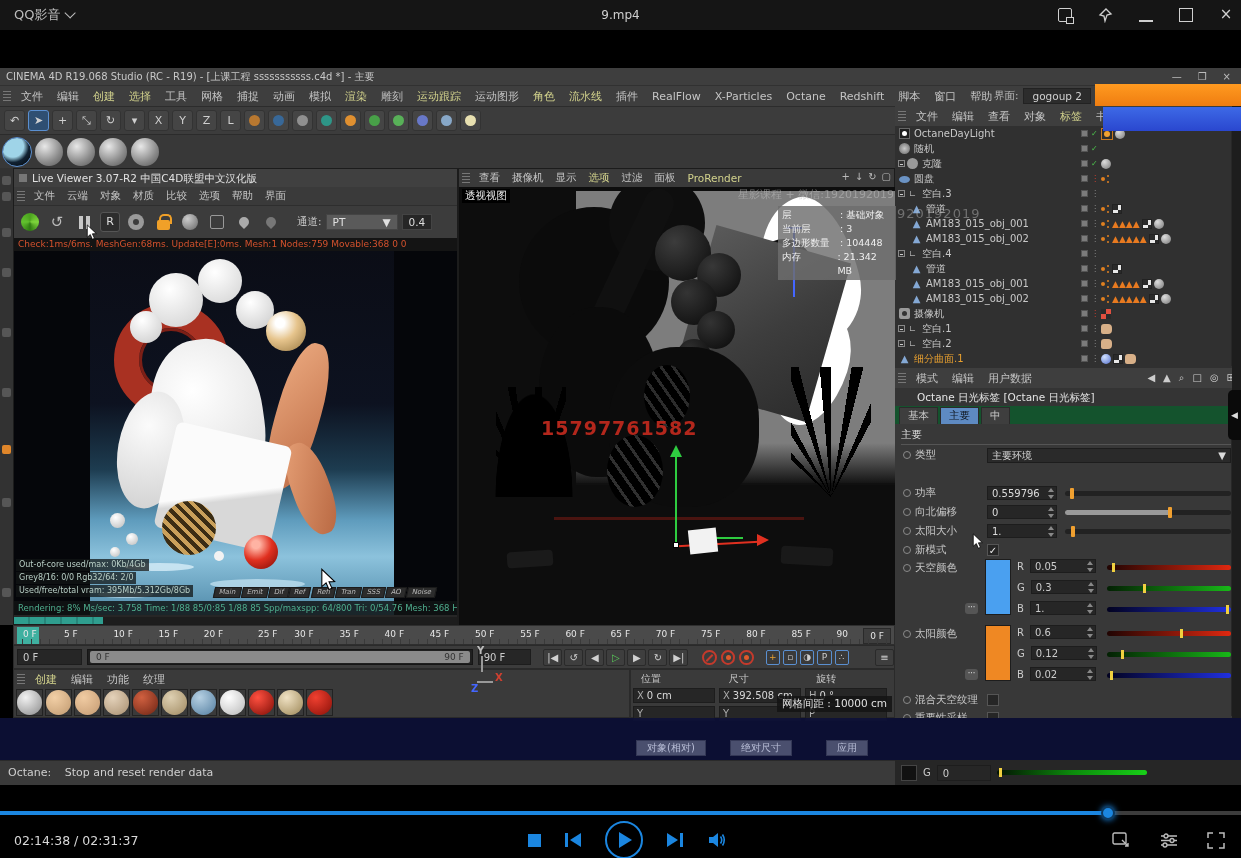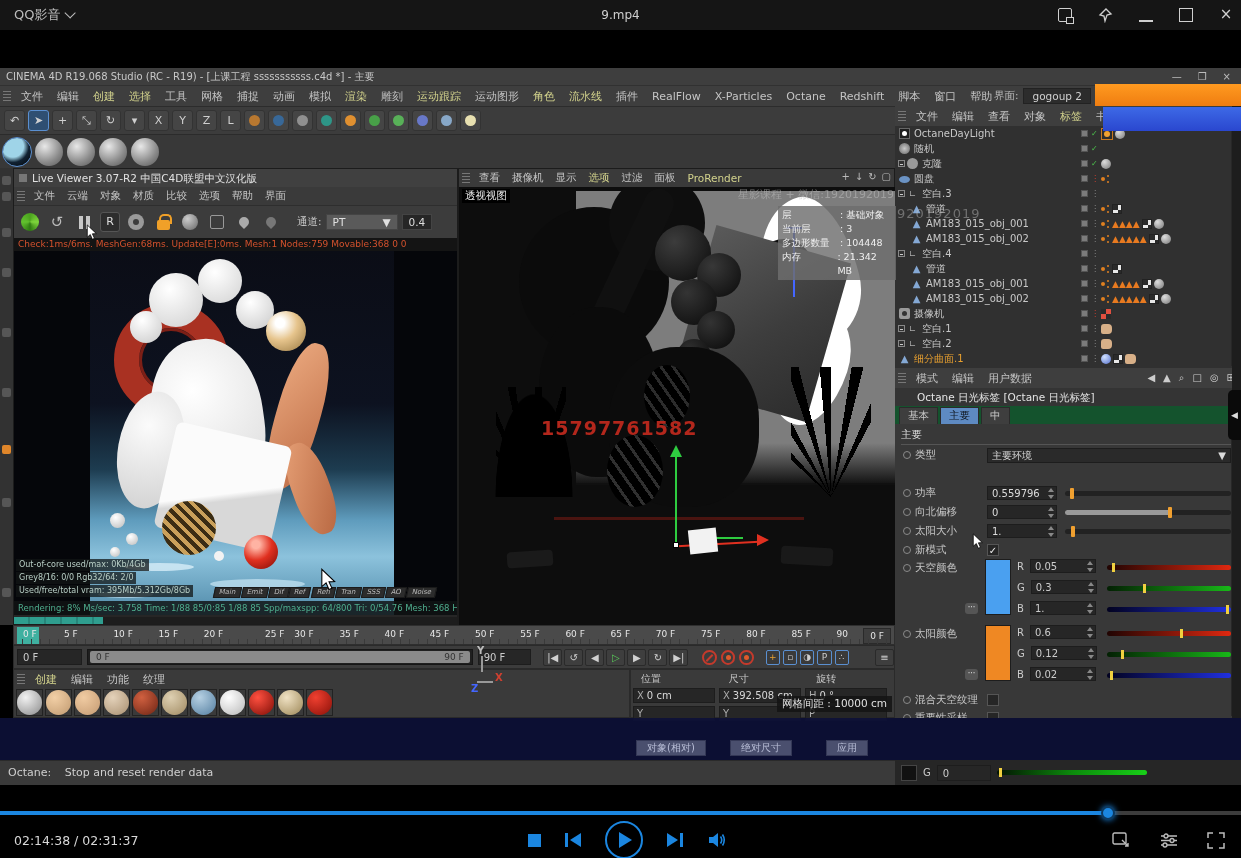--- a/index.html
+++ b/index.html
@@ -883,21 +883,21 @@
     <div class="am-pull">◀</div>
 
     <div class="tl-ruler" id="tl-ruler">
       <div class="tl-play"></div>
       <div class="tl-endchip">0 F</div>
     <span class="tl-lab" style="left: 9px;">0 F</span>
         <span class="tl-lab" style="left: 44px; margin-left: 6px;">5 F</span>
         <span class="tl-lab" style="left: 99.4px;">10 F</span>
         <span class="tl-lab" style="left: 144.6px;">15 F</span>
         <span class="tl-lab" style="left: 189.8px;">20 F</span>
-        <span class="tl-lab" style="left: 251px;">25 F</span>
+        <span class="tl-lab" style="left: 244px;">25 F</span>
         <span class="tl-lab" style="left: 280.2px;">30 F</span>
         <span class="tl-lab" style="left: 325.4px;">35 F</span>
         <span class="tl-lab" style="left: 370.6px;">40 F</span>
         <span class="tl-lab" style="left: 415.8px;">45 F</span>
         <span class="tl-lab" style="left: 461px;">50 F</span>
         <span class="tl-lab" style="left: 506.2px;">55 F</span>
         <span class="tl-lab" style="left: 551.4px;">60 F</span>
         <span class="tl-lab" style="left: 596.6px;">65 F</span>
         <span class="tl-lab" style="left: 641.8px;">70 F</span>
         <span class="tl-lab" style="left: 687px;">75 F</span>

